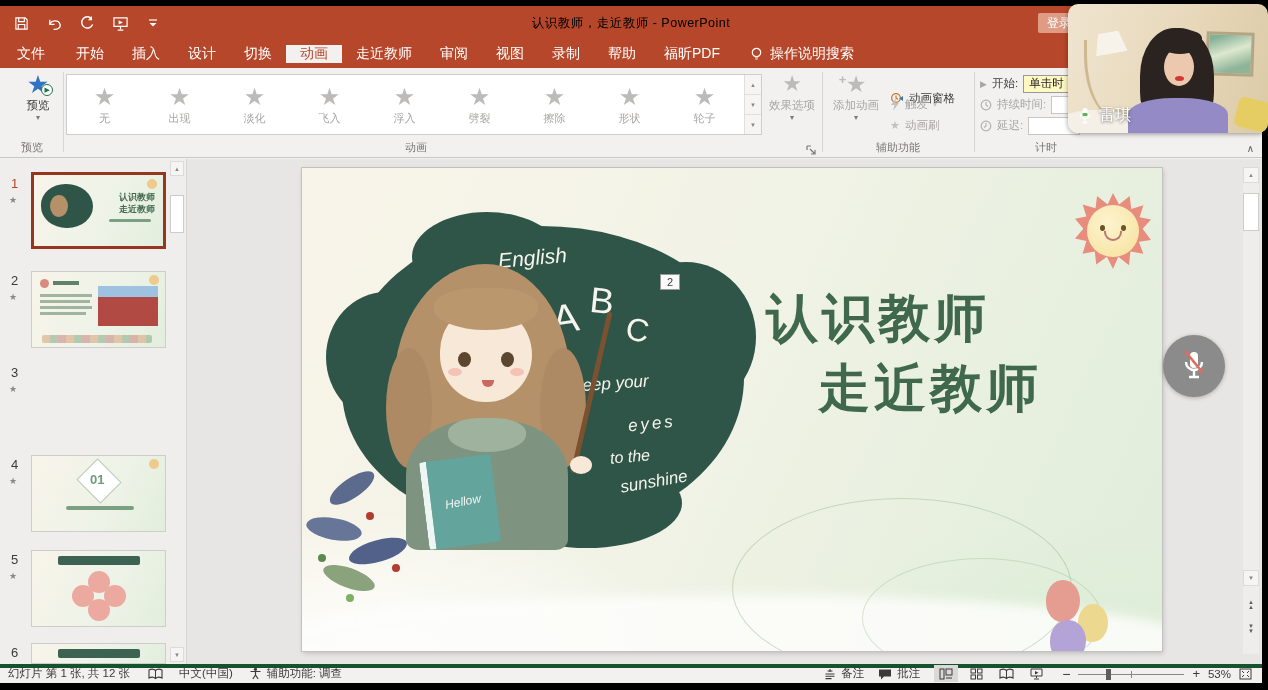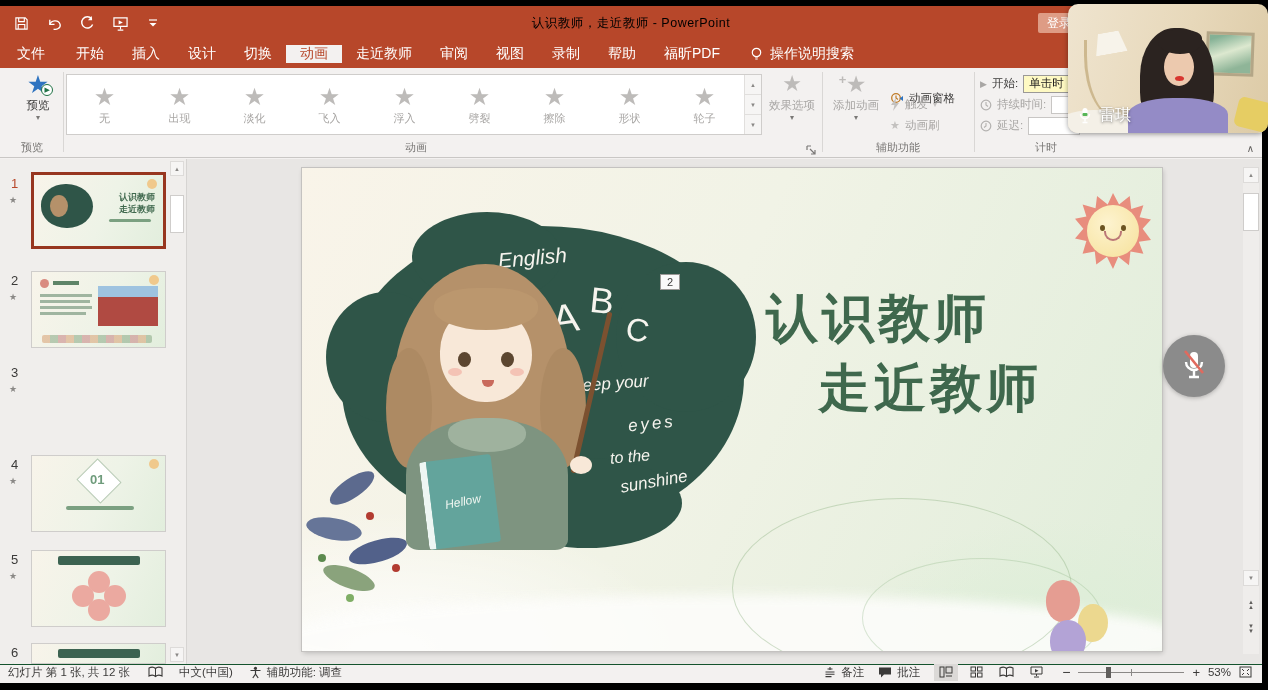--- a/index.html
+++ b/index.html
@@ -148,21 +148,21 @@
   .cam-bangs{position:absolute;left:90px;top:26px;width:44px;height:24px;background:#2b2320;border-radius:50% 50% 70% 70%}
   .cam-lips{position:absolute;left:107px;top:72px;width:9px;height:5px;background:#d8352f;border-radius:50%}
   .cam-body{position:absolute;left:60px;top:94px;width:100px;height:36px;border-radius:45% 45% 0 0;
     background:radial-gradient(circle 3px at 10px 10px,#b7aede 20%,transparent 22%) 0 0/16px 14px,#948bc6}
   .cam-pillow{position:absolute;left:168px;top:96px;width:38px;height:30px;background:#e6cd63;border-radius:6px;transform:rotate(14deg)}
   .cam-bed{position:absolute;left:-14px;top:106px;width:80px;height:34px;background:#f4f0e7;border-radius:50%}
   .cam-tag{position:absolute;left:10px;bottom:7px;display:flex;align-items:center;gap:7px;z-index:5}
   .cam-tag span{color:#fff;font-size:16px;text-shadow:0 1px 3px rgba(0,0,0,.6)}
 
   
-  .statusbar{position:absolute;left:0;top:658px;width:1262px;height:15px;background:#f3f1f0;border-top:1px solid #14532d;
+  .statusbar{position:absolute;left:0;top:658px;width:1262px;height:15px;background:#f3f1f0;border-top:4px solid #14532d;
     display:flex;align-items:center;font-size:11.5px;color:#3b3a39}
   .sb-item{display:flex;align-items:center;gap:5px;white-space:nowrap}
   .sb-right{margin-left:auto;display:flex;align-items:center;gap:14px;padding-right:10px}
   .view-btn{width:24px;height:17px;display:flex;align-items:center;justify-content:center}
   .view-btn.active{background:#dbd9d7}
   .zoom-slider{position:relative;width:106px;height:12px}
   .zs-track{position:absolute;left:0;right:0;top:6px;height:1px;background:#8a8886}
   .zs-notch{position:absolute;left:50%;top:3px;width:1px;height:7px;background:#8a8886}
   .zs-thumb{position:absolute;left:26%;top:1px;width:5px;height:11px;background:#605e5c}
 </style>

